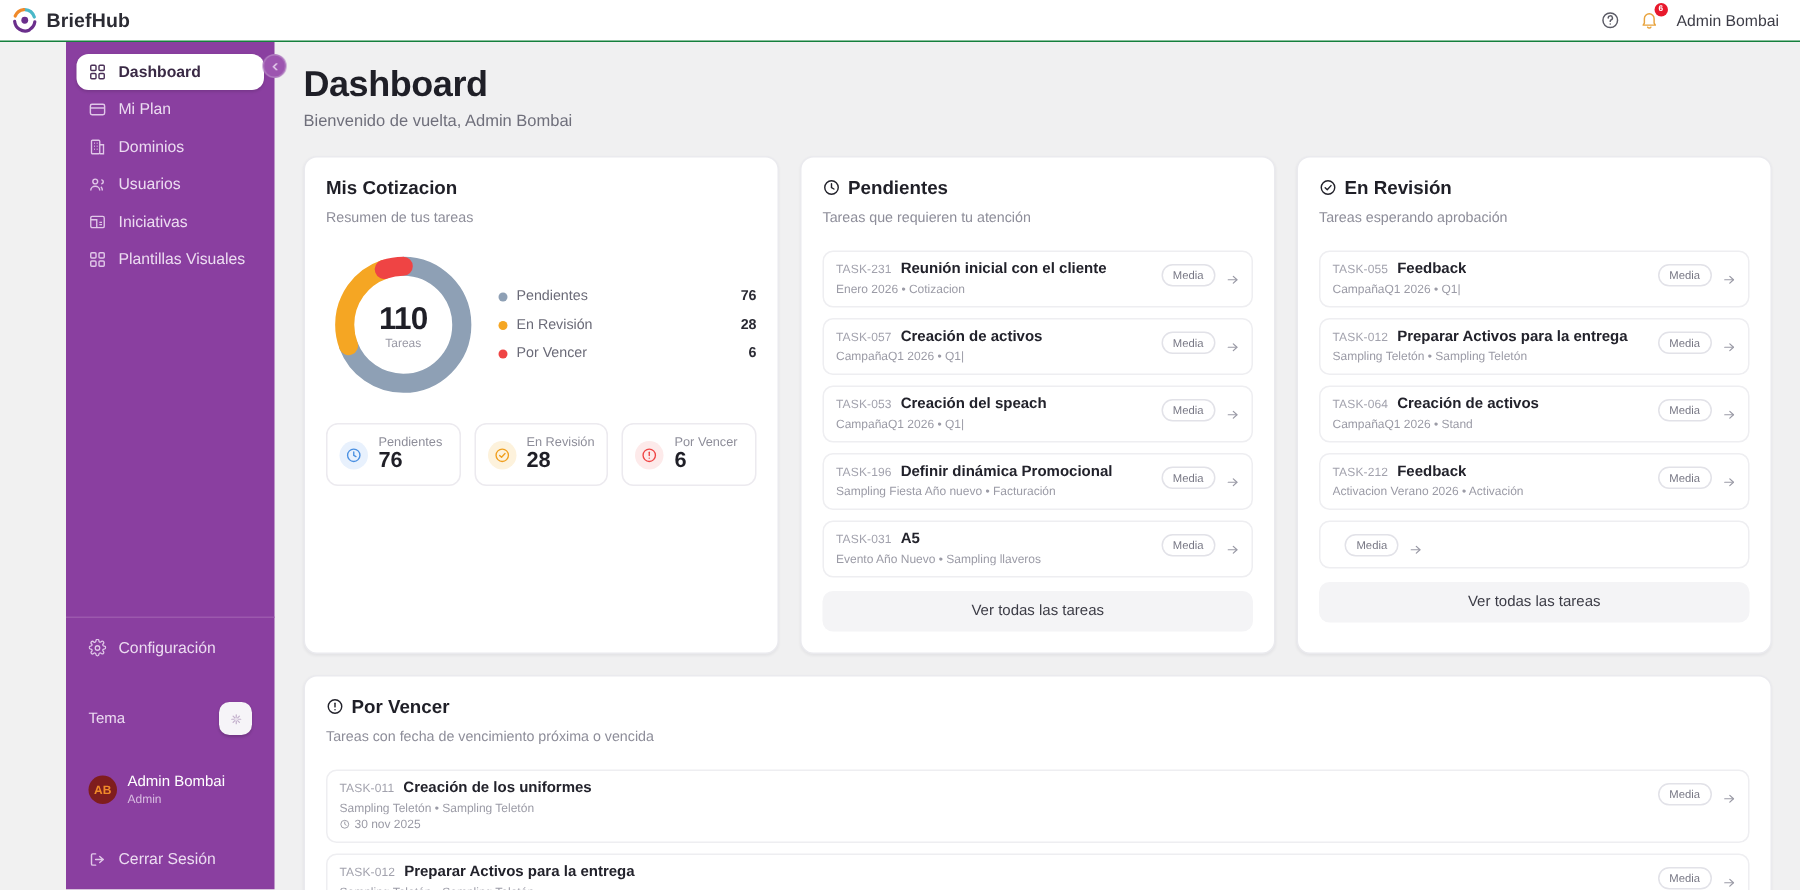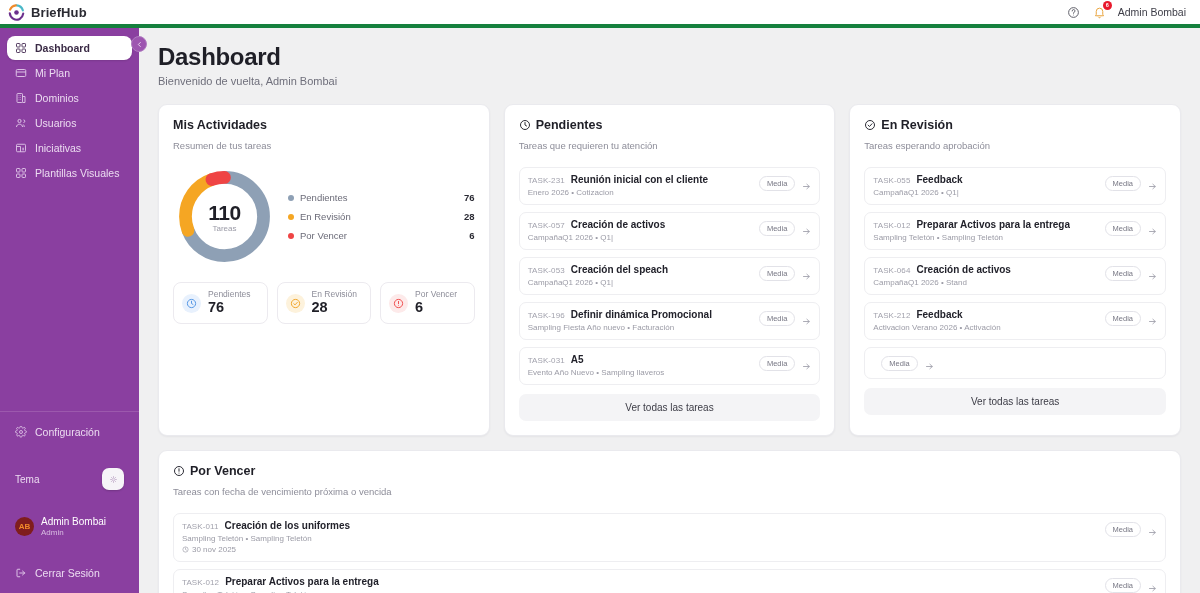--- a/index.html
+++ b/index.html
@@ -10,39 +10,39 @@
     overflow: hidden;
   }
   .app { position: relative; width: 1200px; height: 593px; display: flex; flex-direction: column; }
 
   
   .topbar {
     height: 28px; min-height: 28px;
     background: #ffffff;
     display: flex; align-items: center;
     padding: 0 14px 0 8px;
-    border-bottom: 4px solid #15803d;
+    border-bottom: 1px solid #15803d;
     position: relative; z-index: 5;
   }
   .brand { display: flex; align-items: center; gap: 6px; }
   .brand-logo { width: 17px; height: 17px; display: block; }
   .brand-name { font-size: 13px; font-weight: bold; color: #2b2b33; letter-spacing: .1px; }
   .topbar-right { margin-left: auto; display: flex; align-items: center; gap: 11px; }
   .icon-btn { width: 15px; height: 15px; display: flex; align-items: center; justify-content: center; position: relative; cursor: pointer; }
   .icon-btn svg { display: block; }
   .badge {
     position: absolute; top: -4px; right: -5px;
     background: #e8192c; color: #fff;
     font-size: 5.5px; font-weight: bold;
     min-width: 9px; height: 9px; line-height: 9px;
     border-radius: 5px; text-align: center; padding: 0 1px;
   }
   .user-name { font-size: 10.5px; color: #3d3d47; }
 
-  .body-wrap { display: flex; flex: 1; min-height: 0; }
+  .body-wrap { display: flex; flex: 1; min-height: 0; padding-left: 44px; }
 
   
   .sidebar {
     width: 139px; min-width: 139px;
     background: #8a3fa0;
     display: flex; flex-direction: column;
     position: relative;
     color: #ffffff;
   }
   .nav-top { padding: 8px 7px 0 7px; display: flex; flex-direction: column; gap: 1px; }
@@ -308,21 +308,21 @@
 
     <div class="main">
 
       <h1 class="page-title">Dashboard</h1>
       <div class="page-sub">Bienvenido de vuelta, Admin Bombai</div>
 
       <div class="grid3">
 
         <div class="card">
           <div class="card-title">
-            <span>Mis Actividades</span>
+            <span>Mis Cotizacion</span>
           </div>
           <div class="card-sub">Resumen de tus tareas</div>
 
           <div class="donut-row">
             <div class="donut">
               <svg viewBox="0 0 42 42" width="103" height="103">
 
                 <circle cx="21" cy="21" r="15.9155" fill="none" stroke="#8ea0b5" stroke-width="5.2" stroke-dasharray="69.1 30.9" stroke-dashoffset="0" transform="rotate(-90 21 21)" stroke-linecap="round"></circle>
                 <circle cx="21" cy="21" r="15.9155" fill="none" stroke="#f5a623" stroke-width="5.2" stroke-dasharray="25.5 74.5" stroke-dashoffset="-69.1" transform="rotate(-90 21 21)" stroke-linecap="round"></circle>
                 <circle cx="21" cy="21" r="15.9155" fill="none" stroke="#ef4444" stroke-width="5.2" stroke-dasharray="5.4 94.6" stroke-dashoffset="-94.6" transform="rotate(-90 21 21)" stroke-linecap="round"></circle>

